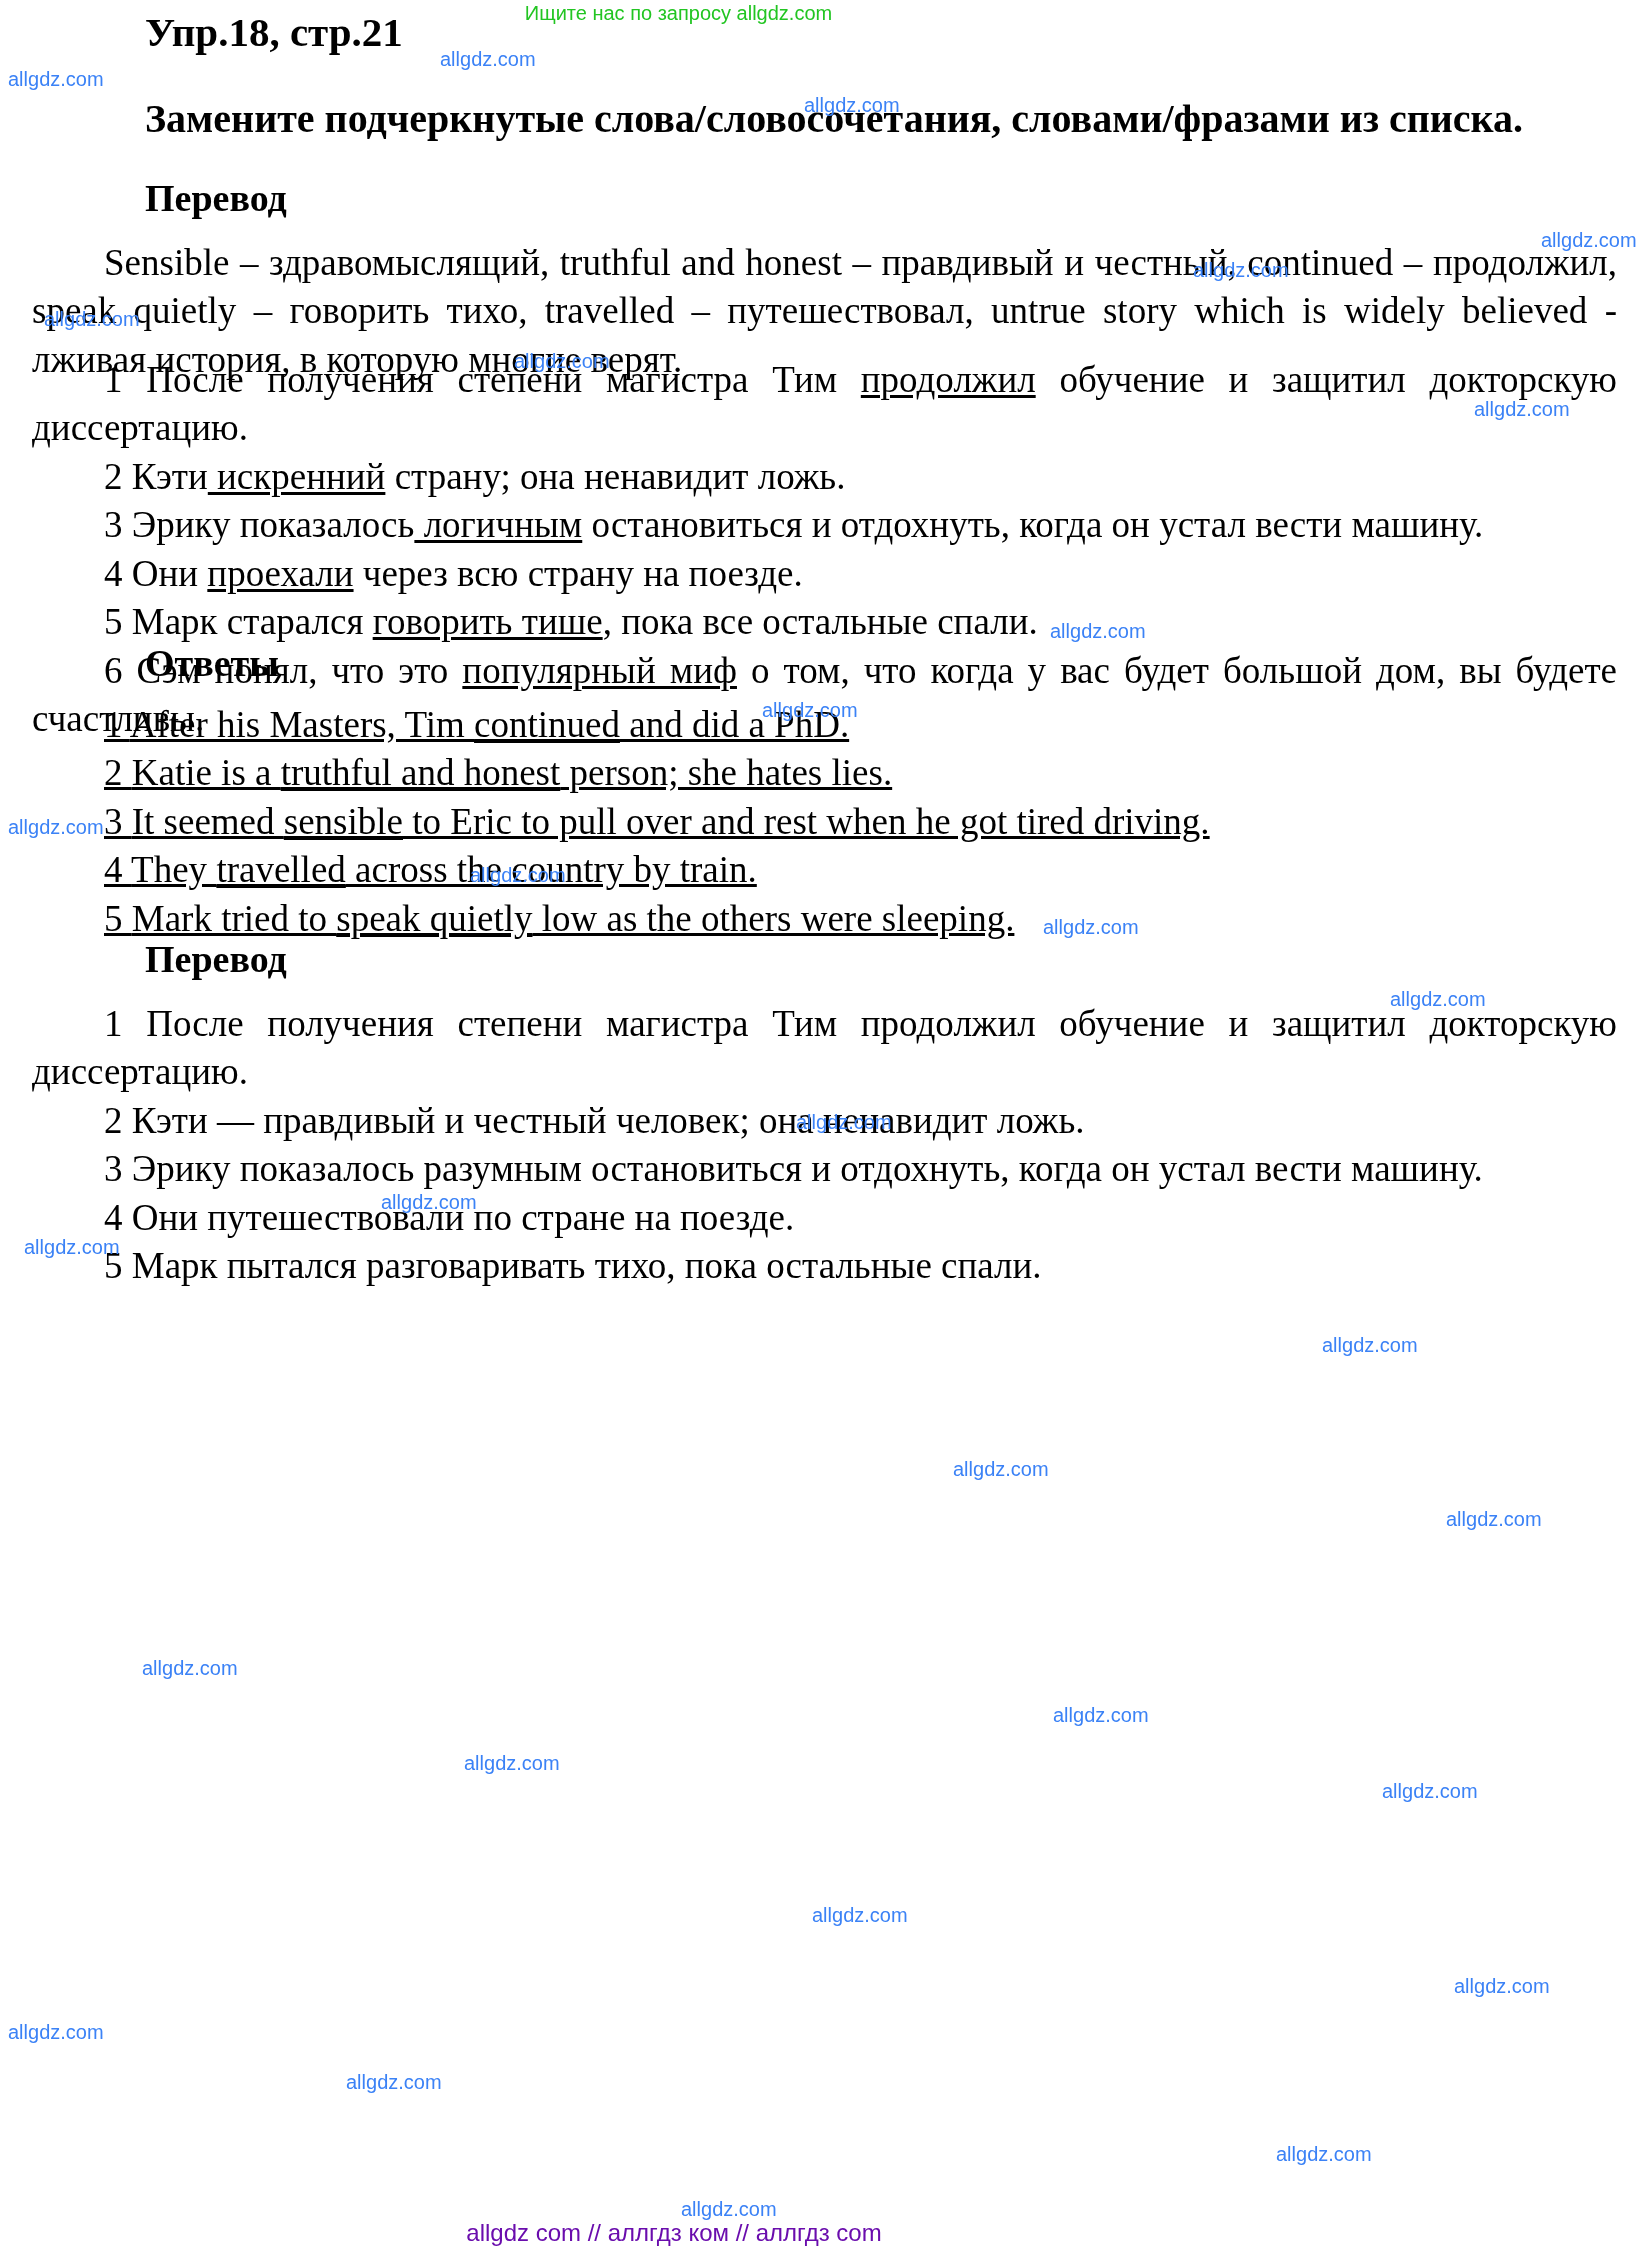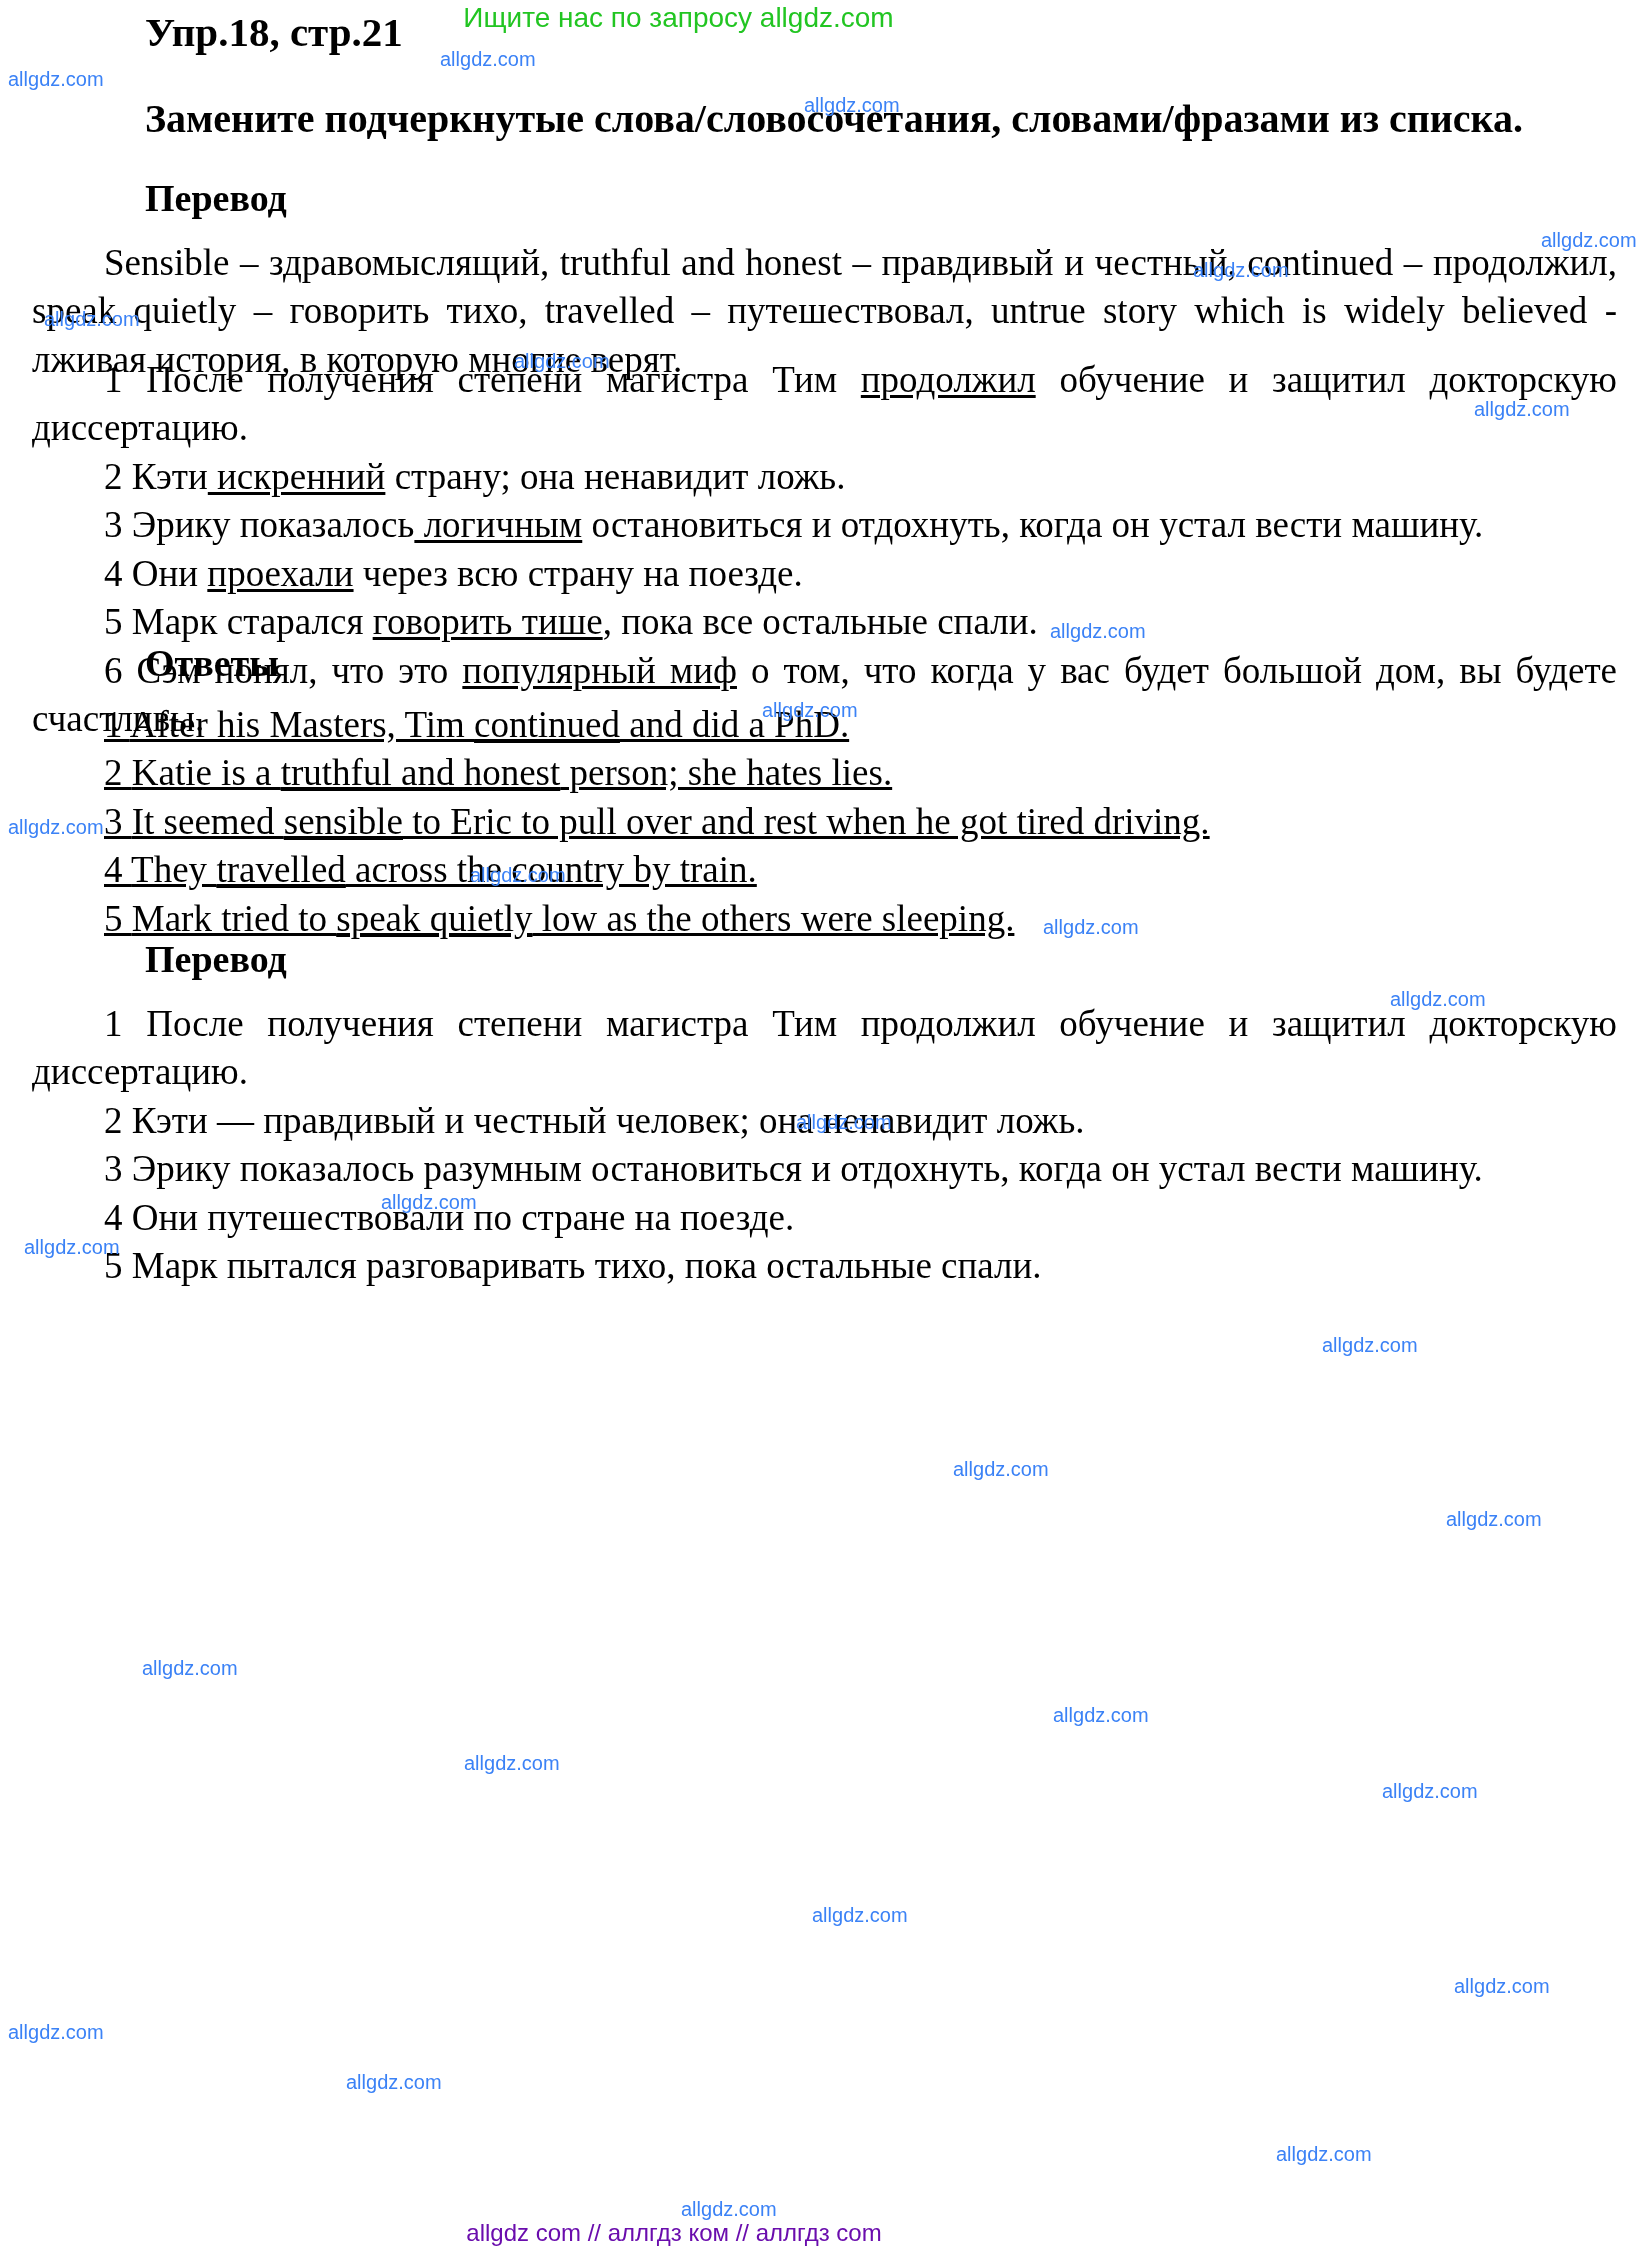--- a/index.html
+++ b/index.html
@@ -29,21 +29,21 @@
   }
 
   
   .banner {
     position: absolute;
     top: 1.6px;
     left: 0;
     width: 1357px;
     text-align: center;
     font-family: "Liberation Sans", sans-serif;
-    font-size: 28px;
+    font-size: 20px;
     color: #22c522;
     white-space: nowrap;
     z-index: 6;
   }
 
   
   .page {
     position: absolute;
     left: 0;
     top: 0;

